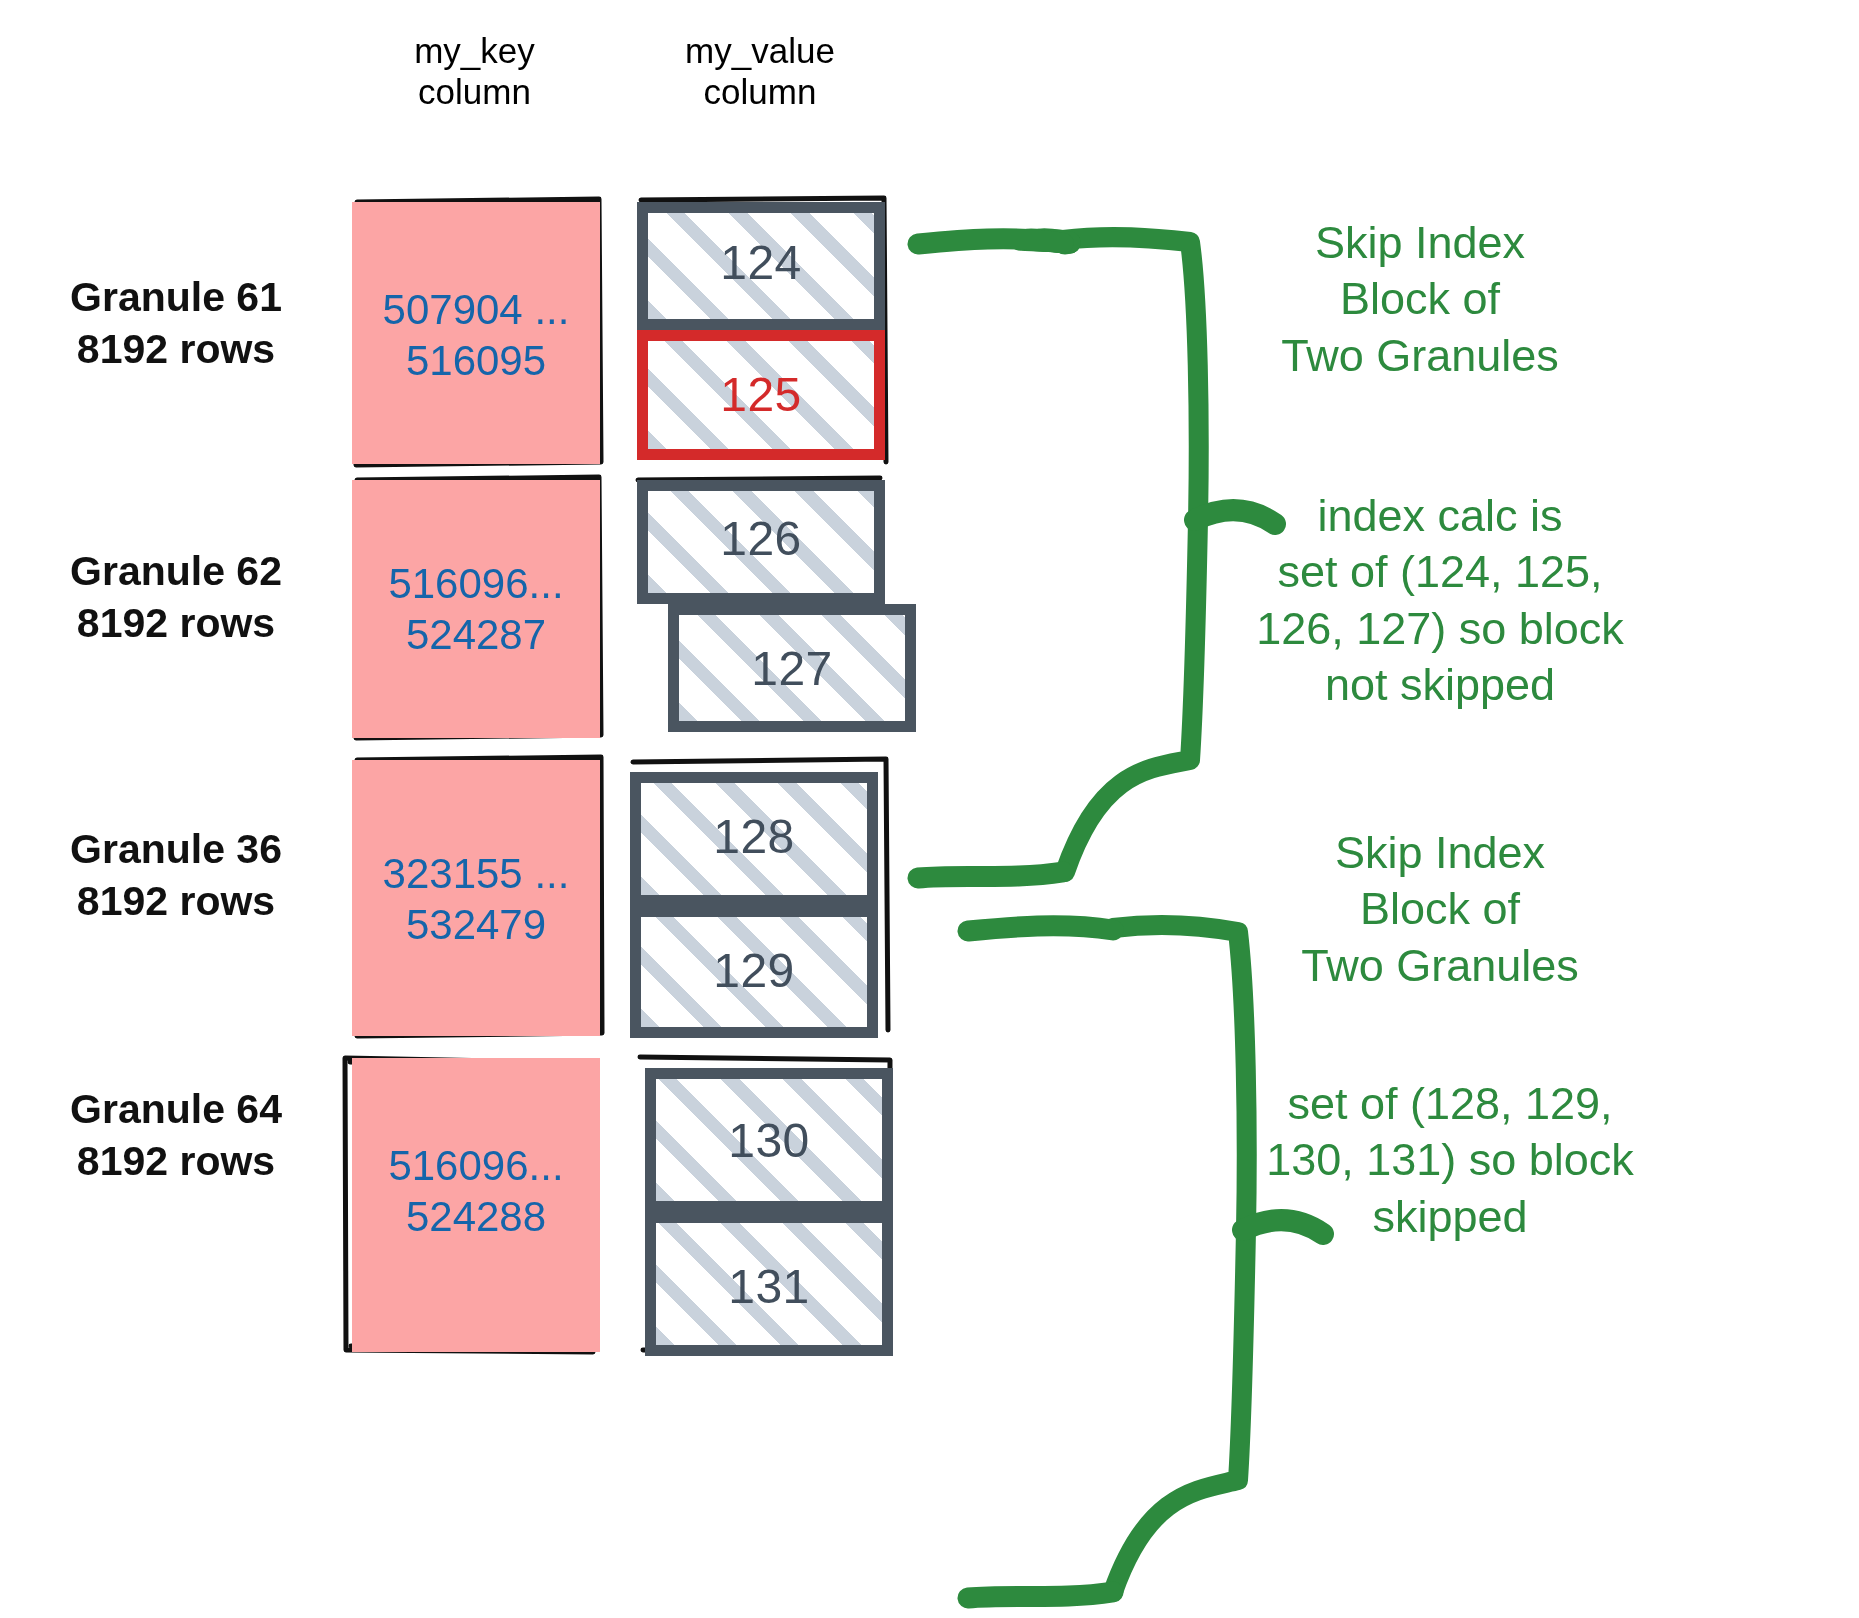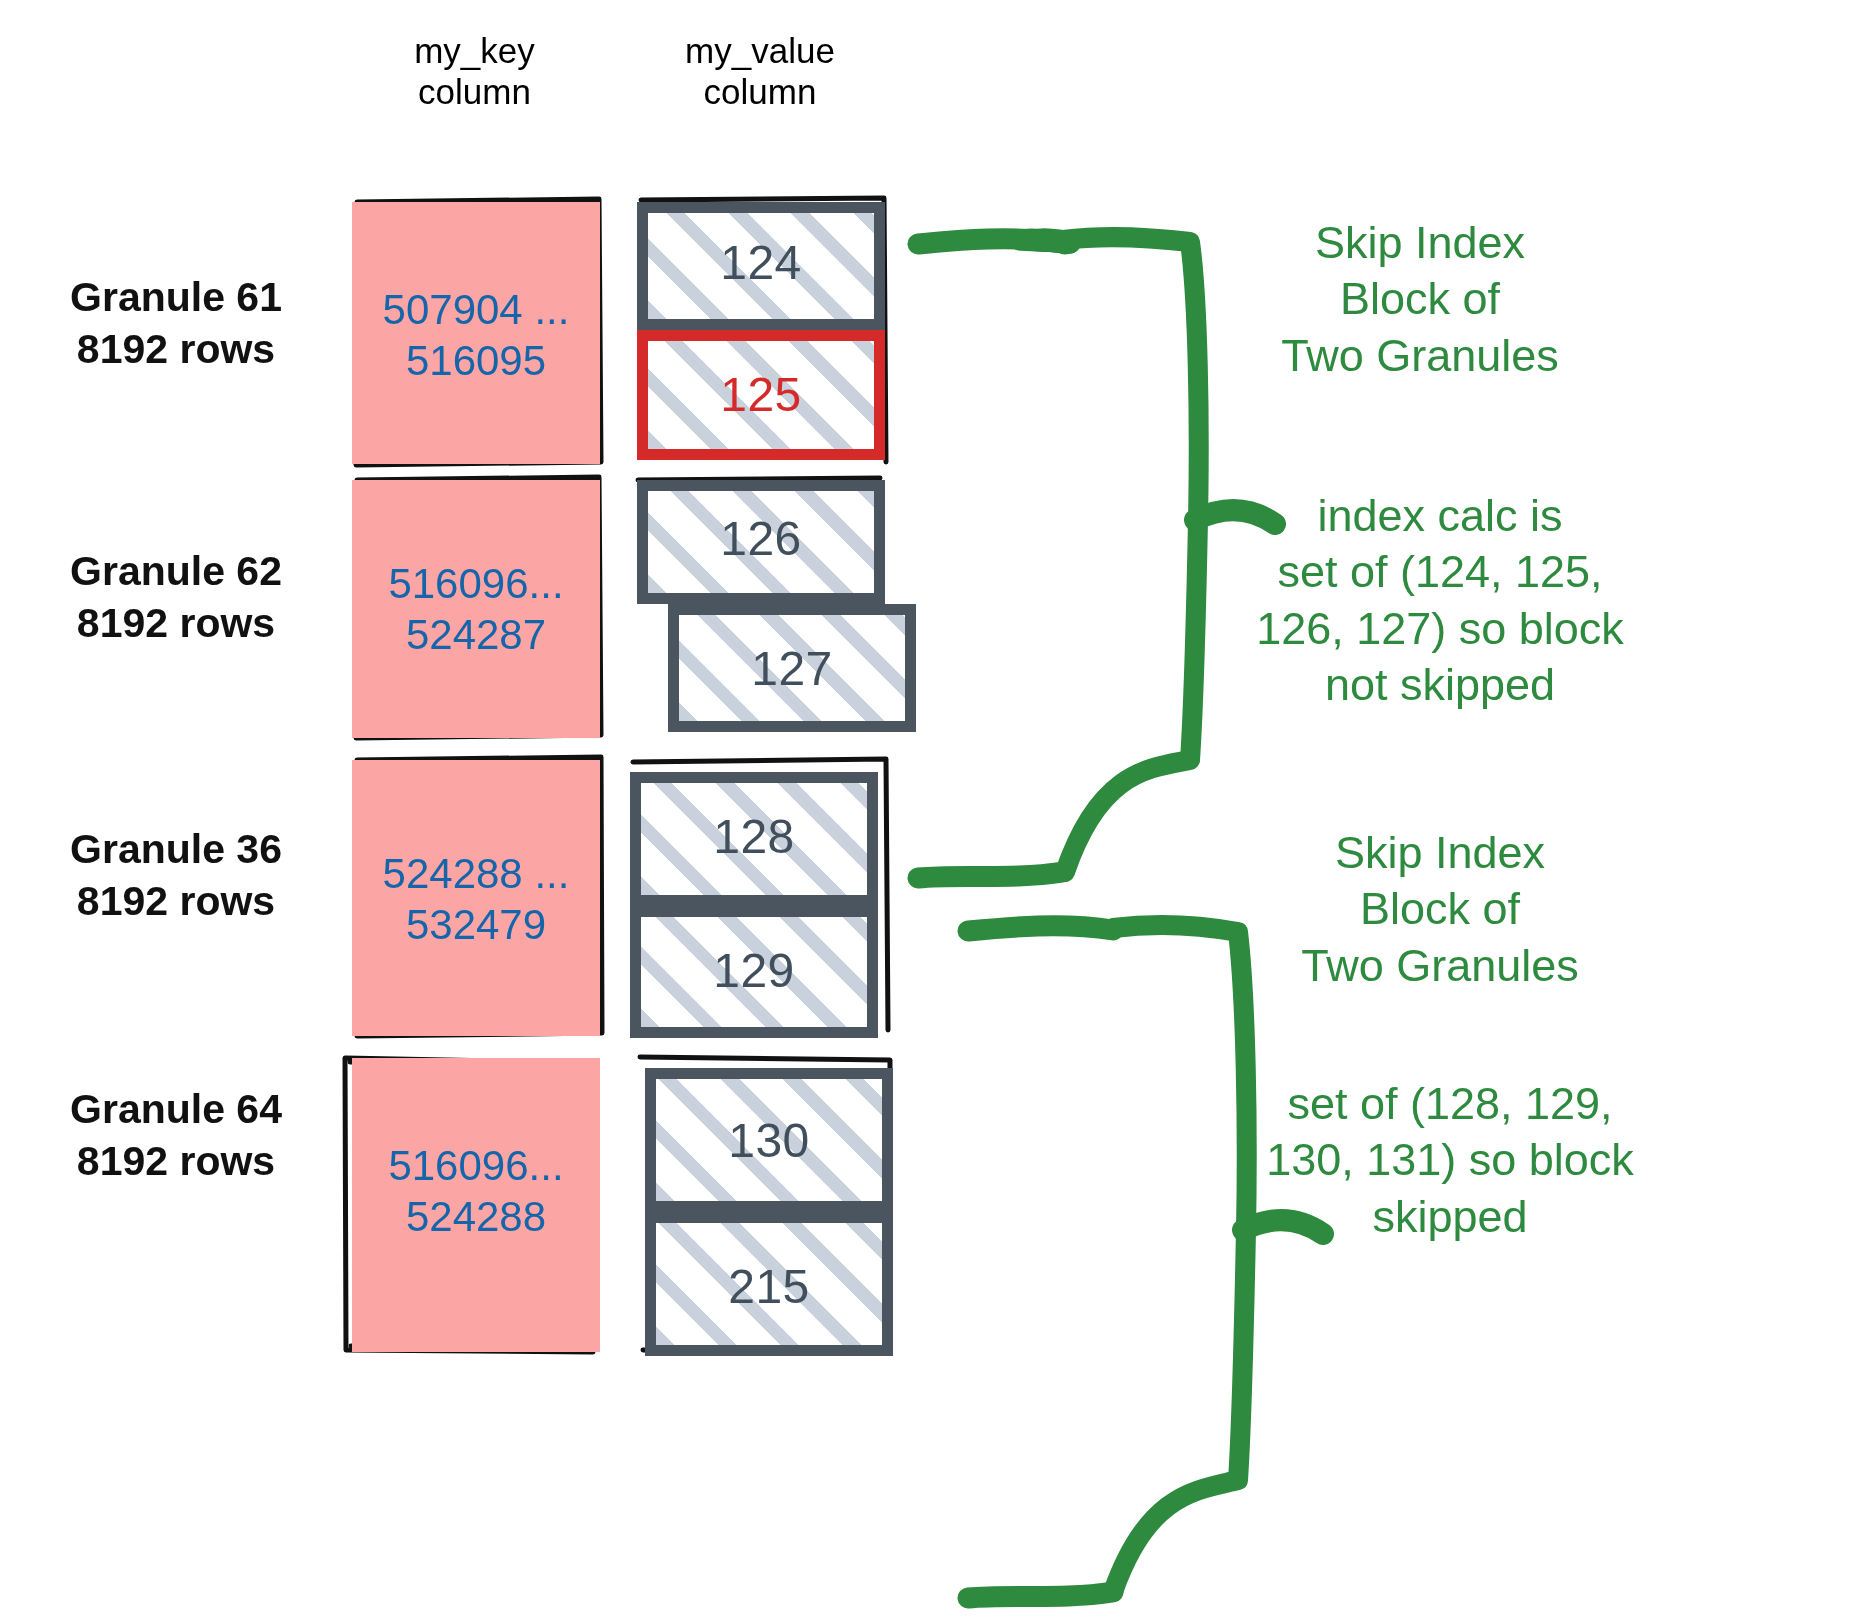--- a/index.html
+++ b/index.html
@@ -146,21 +146,21 @@
   <div class="granule-label" style="top:546px">Granule 62
 8192 rows</div>
   <div class="key-box" style="top:480px;height:258px">
     <div class="key-text" style="top:78px">516096...
 524287</div>
   </div>
 
   <div class="granule-label" style="top:824px">Granule 36
 8192 rows</div>
   <div class="key-box" style="top:760px;height:276px">
-    <div class="key-text" style="top:88px">524288 ...
+    <div class="key-text" style="top:88px">323155 ...
 532479</div>
   </div>
 
   <div class="granule-label" style="top:1084px">Granule 64
 8192 rows</div>
   <div class="key-box" style="top:1058px;height:294px">
     <div class="key-text" style="top:82px">516096...
 524288</div>
   </div>
 
@@ -182,21 +182,21 @@
     <div class="val-text" style="top:26px">128</div>
   </div>
   <div class="val-box" style="top:906px;height:132px;border:11px solid #4a5560;left:630px;">
     <div class="val-text" style="top:26px">129</div>
   </div>
 
   <div class="val-box" style="top:1068px;height:144px;border:11px solid #4a5560;left:645px;">
     <div class="val-text" style="top:34px">130</div>
   </div>
   <div class="val-box" style="top:1212px;height:144px;border:11px solid #4a5560;left:645px;">
-    <div class="val-text" style="top:36px">215</div>
+    <div class="val-text" style="top:36px">131</div>
   </div>
 
   <svg id="brackets" viewBox="0 0 1859 1618">
     <g fill="none" stroke="#2d8a3e" stroke-width="20" stroke-linecap="round" stroke-linejoin="round">
 
       <path d="M1063,240 C1110,234 1155,238 1190,242
                C1198,300 1200,420 1198,520
                C1196,620 1194,700 1190,760
                C1150,768 1100,770 1065,872"></path>
       <path d="M1195,520 C1225,505 1252,508 1275,524" stroke-width="22"></path>

